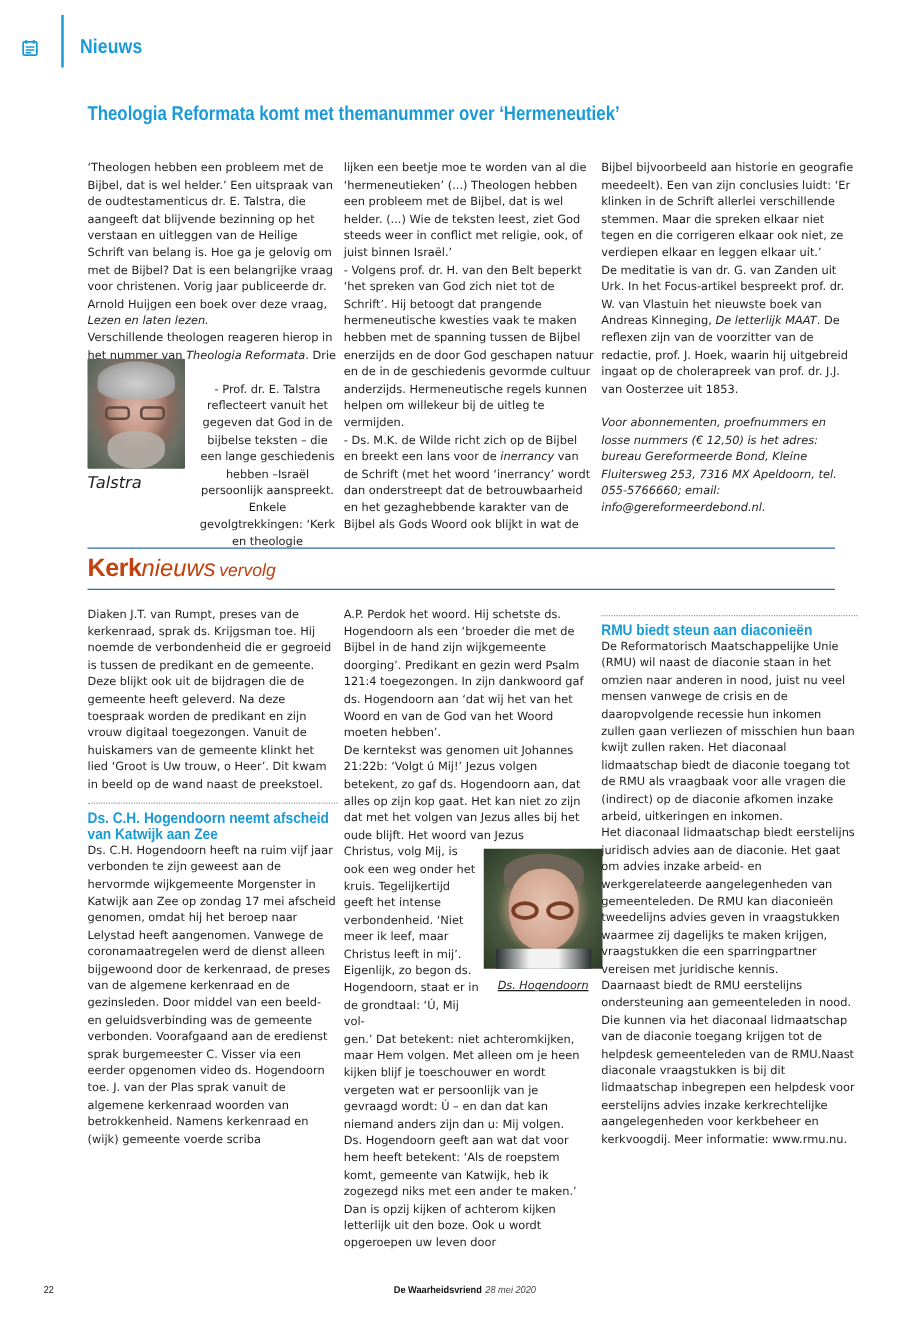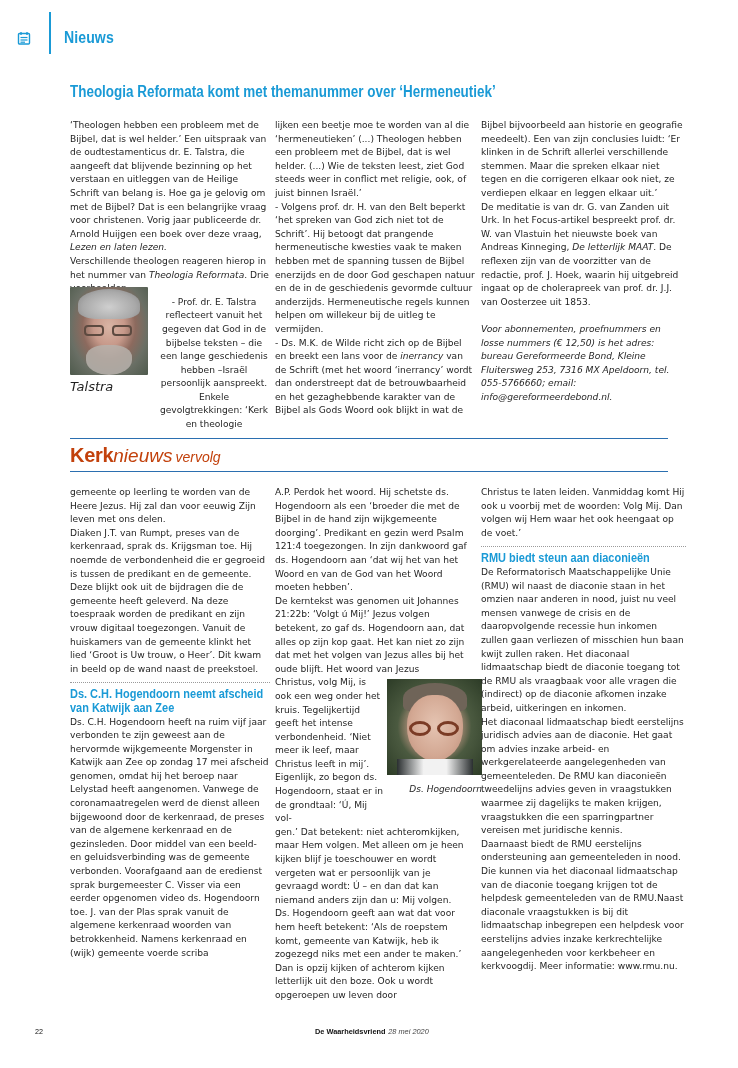--- a/index.html
+++ b/index.html
@@ -12,21 +12,21 @@
 
   .art-title { position: absolute; left: 70px; top: 83px; font-family: "Liberation Sans", sans-serif; font-size: 16px; font-weight: bold; color: #1a9ad6; transform: scaleX(0.84); transform-origin: left center; white-space: nowrap; }
 
   .col { position: absolute; font-size: 9.1px; line-height: 13.6px; color: #1f1f1f; }
   .col p { margin: 0; }
   .col .i { font-style: italic; }
   .c1 { left: 70px; width: 200px; }
   .c2 { left: 275px; width: 200px; }
   .c3 { left: 481px; width: 205px; }
 
-  .top { top: 119px; }
+  .top { top: 129px; }
 
   .photo { position: absolute; border-radius: 1px; overflow: hidden; }
   .photo-talstra { left: 70px; top: 287px; width: 78px; height: 88px;
     background: radial-gradient(ellipse at 50% 45%, #d9b5a5 0%, #c7998a 28%, #8c6a5e 48%, #6a6f65 70%, #4e5a4c 100%); }
   .photo-talstra .hair { position:absolute; left:8px; top:2px; width:62px; height:30px; border-radius: 50% 50% 30% 30%; background: radial-gradient(ellipse at 50% 60%, #cfcfcf 0%, #a9a9a9 60%, #7d7d7d 100%); }
   .photo-talstra .glass { position:absolute; top:38px; width:20px; height:11px; border:2px solid #5d4a40; border-radius:4px; }
   .photo-talstra .beard { position:absolute; left:16px; top:58px; width:46px; height:30px; border-radius: 40% 40% 50% 50%; background: #b7b2ab; opacity: 0.85; }
   .caption { position: absolute; font-size: 13px; font-style: italic; color: #1f1f1f; }
   .cap-talstra { left: 70px; top: 379px; }
 
@@ -42,21 +42,21 @@
 
   .wrap-block { display: flex; }
   .wrap-left { width: 108px; flex: 0 0 108px; }
   .photo-hog { position: relative; width: 95px; height: 96px; margin-left: 4px; margin-top: 3px;
     background: radial-gradient(ellipse at 50% 50%, #d8b8a6 0%, #c79c88 30%, #4b5a40 55%, #2c3b26 100%); }
   .photo-hog .hair { position:absolute; left:16px; top:4px; width:64px; height:30px; border-radius: 50% 50% 25% 25%; background:#6f6458; }
   .photo-hog .face { position:absolute; left:20px; top:16px; width:56px; height:66px; border-radius: 45% 45% 50% 50%; background: radial-gradient(ellipse at 50% 45%, #e5c4b2 0%, #d3a893 60%, #b98b77 100%); }
   .photo-hog .g1, .photo-hog .g2 { position:absolute; top:42px; width:22px; height:15px; border:3px solid #7a3b25; border-radius:50%; }
   .photo-hog .g1 { left:22px; } .photo-hog .g2 { left:50px; }
   .photo-hog .collar { position:absolute; left:10px; top:80px; width:76px; height:16px; background: linear-gradient(90deg,#2a2f30 0%, #f2f2f2 35%, #f2f2f2 65%, #2a2f30 100%); }
-  .cap-hog { display:block; text-align:right; font-style: italic; font-size: 9px; margin-top: 8px; margin-left: 4px; width: 95px; }
+  .cap-hog { display:block; text-align:center; font-style: italic; font-size: 9px; margin-top: 8px; margin-left: 4px; width: 95px; text-decoration: underline; }
 
   .footer-page { position: absolute; left: 35px; top: 1027px; font-family: "Liberation Sans", sans-serif; font-size: 8px; color: #111; transform: scaleX(0.9); transform-origin: left center; }
   .footer-pub { position: absolute; left: 315px; top: 1027px; font-family: "Liberation Sans", sans-serif; font-size: 8px; color: #111; transform: scaleX(0.92); transform-origin: left center; white-space: nowrap; }
   .footer-pub .d { font-style: italic; font-weight: normal; color: #444; margin-left: 3px; }
   .footer-pub .t { font-weight: bold; }
 </style>
 </head>
 <body>
 
 <div class="hdr-icon">
@@ -99,21 +99,20 @@
   <p>Bijbel bijvoorbeeld aan historie en geografie meedeelt). Een van zijn conclusies luidt: ‘Er klinken in de Schrift allerlei verschillende stemmen. Maar die spreken elkaar niet tegen en die corrigeren elkaar ook niet, ze verdiepen elkaar en leggen elkaar uit.’</p>
   <p><span>De meditatie is van dr. G. van Zanden uit Urk. In het Focus-artikel bespreekt prof. dr. W. van Vlastuin het nieuwste boek van Andreas Kinneging, </span><span class="i">De letterlijk MAAT</span><span>. De reflexen zijn van de voorzitter van de redactie, prof. J. Hoek, waarin hij uitgebreid ingaat op de cholerapreek van prof. dr. J.J. van Oosterzee uit 1853.</span></p>
   <p class="i" style="margin-top:13.6px;">Voor abonnementen, proefnummers en losse nummers (€ 12,50) is het adres: bureau Gereformeerde Bond, Kleine Fluitersweg 253, 7316 MX Apeldoorn, tel. 055-5766660; email: info@gereformeerdebond.nl.</p>
 </div>
 
 <div class="section-rule" style="top:438px;"></div>
 <div class="kerk-title"><span class="b">Kerk</span><span class="n">nieuws</span><span class="v">vervolg</span></div>
 <div class="section-rule" style="top:471px;"></div>
 
 <div class="col c1 bot">
-  <p>gemeente op leerling te worden van de Heere Jezus. Hij zal dan voor eeuwig Zijn leven met ons delen.</p>
   <p>Diaken J.T. van Rumpt, preses van de kerkenraad, sprak ds. Krijgsman toe. Hij noemde de verbondenheid die er gegroeid is tussen de predikant en de gemeente. Deze blijkt ook uit de bijdragen die de gemeente heeft geleverd. Na deze toespraak worden de predikant en zijn vrouw digitaal toegezongen. Vanuit de huiskamers van de gemeente klinkt het lied ‘Groot is Uw trouw, o Heer’. Dit kwam in beeld op de wand naast de preekstoel.</p>
   <div class="dots"></div>
   <div class="subhead">Ds. C.H. Hogendoorn neemt afscheid van Katwijk aan Zee</div>
   <p>Ds. C.H. Hogendoorn heeft na ruim vijf jaar verbonden te zijn geweest aan de hervormde wijkgemeente Morgenster in Katwijk aan Zee op zondag 17 mei afscheid genomen, omdat hij het beroep naar Lelystad heeft aangenomen. Vanwege de coronamaatregelen werd de dienst alleen bijgewoond door de kerkenraad, de preses van de algemene kerkenraad en de gezinsleden. Door middel van een beeld- en geluidsverbinding was de gemeente verbonden. Voorafgaand aan de eredienst sprak burgemeester C. Visser via een eerder opgenomen video ds. Hogendoorn toe. J. van der Plas sprak vanuit de algemene kerkenraad woorden van betrokkenheid. Namens kerkenraad en (wijk) gemeente voerde scriba</p>
 </div>
 
 <div class="col c2 bot">
   <p>A.P. Perdok het woord. Hij schetste ds. Hogendoorn als een ‘broeder die met de Bijbel in de hand zijn wijkgemeente doorging’. Predikant en gezin werd Psalm 121:4 toegezongen. In zijn dankwoord gaf ds. Hogendoorn aan ‘dat wij het van het Woord en van de God van het Woord moeten hebben’.</p>
   <p>De kerntekst was genomen uit Johannes 21:22b: ‘Volgt ú Mij!’ Jezus volgen betekent, zo gaf ds. Hogendoorn aan, dat alles op zijn kop gaat. Het kan niet zo zijn dat met het volgen van Jezus alles bij het oude blijft. Het woord van Jezus</p>
   <div class="wrap-block">
@@ -127,21 +126,20 @@
         <div class="collar"></div>
       </div>
       <span class="cap-hog">Ds. Hogendoorn</span>
     </div>
   </div>
   <p>gen.’ Dat betekent: niet achteromkijken, maar Hem volgen. Met alleen om je heen kijken blijf je toeschouwer en wordt vergeten wat er persoonlijk van je gevraagd wordt: Ú – en dan dat kan niemand anders zijn dan u: Mij volgen.</p>
   <p>Ds. Hogendoorn geeft aan wat dat voor hem heeft betekent: ‘Als de roepstem komt, gemeente van Katwijk, heb ik zogezegd niks met een ander te maken.’ Dan is opzij kijken of achterom kijken letterlijk uit den boze. Ook u wordt opgeroepen uw leven door</p>
 </div>
 
 <div class="col c3 bot">
-  <p>Christus te laten leiden. Vanmiddag komt Hij ook u voorbij met de woorden: Volg Mij. Dan volgen wij Hem waar het ook heengaat op de voet.’</p>
   <div class="dots"></div>
   <div class="subhead">RMU biedt steun aan diaconieën</div>
   <p>De Reformatorisch Maatschappelijke Unie (RMU) wil naast de diaconie staan in het omzien naar anderen in nood, juist nu veel mensen vanwege de crisis en de daaropvolgende recessie hun inkomen zullen gaan verliezen of misschien hun baan kwijt zullen raken. Het diaconaal lidmaatschap biedt de diaconie toegang tot de RMU als vraagbaak voor alle vragen die (indirect) op de diaconie afkomen inzake arbeid, uitkeringen en inkomen.</p>
   <p>Het diaconaal lidmaatschap biedt eerstelijns juridisch advies aan de diaconie. Het gaat om advies inzake arbeid- en werkgerelateerde aangelegenheden van gemeenteleden. De RMU kan diaconieën tweedelijns advies geven in vraagstukken waarmee zij dagelijks te maken krijgen, vraagstukken die een sparringpartner vereisen met juridische kennis.</p>
   <p>Daarnaast biedt de RMU eerstelijns ondersteuning aan gemeenteleden in nood. Die kunnen via het diaconaal lidmaatschap van de diaconie toegang krijgen tot de helpdesk gemeenteleden van de RMU.Naast diaconale vraagstukken is bij dit lidmaatschap inbegrepen een helpdesk voor eerstelijns advies inzake kerkrechtelijke aangelegenheden voor kerkbeheer en kerkvoogdij. Meer informatie: www.rmu.nu.</p>
 </div>
 
 <div class="footer-page">22</div>
 <div class="footer-pub"><span class="t">De Waarheidsvriend</span><span class="d">28 mei 2020</span></div>
 

